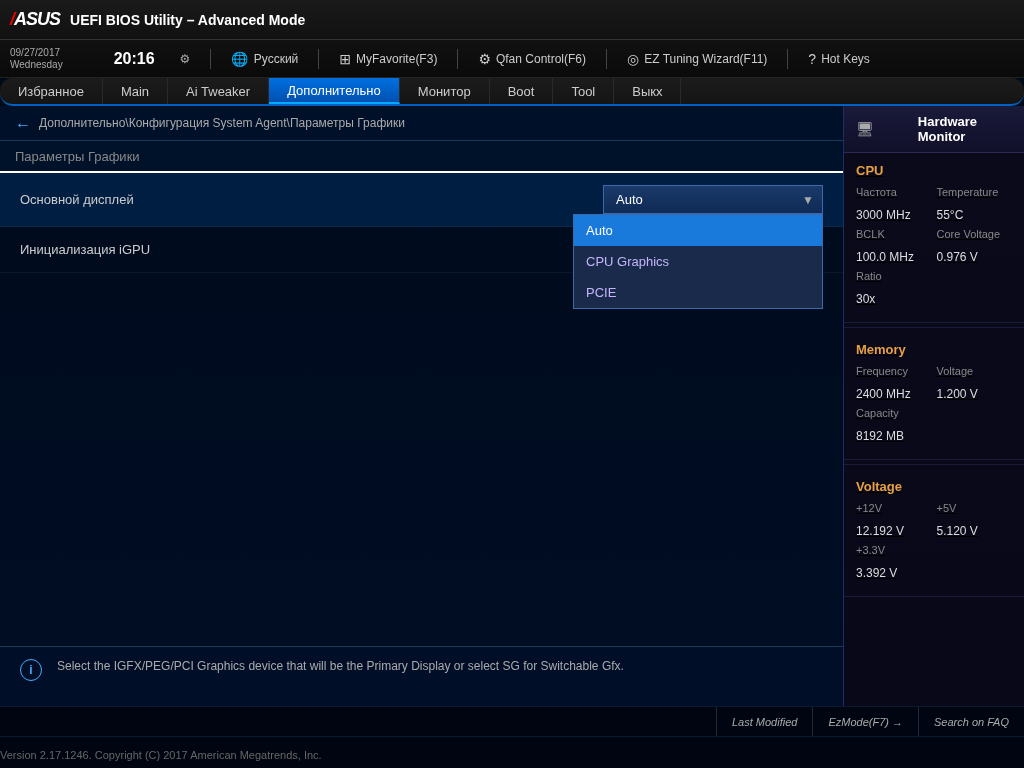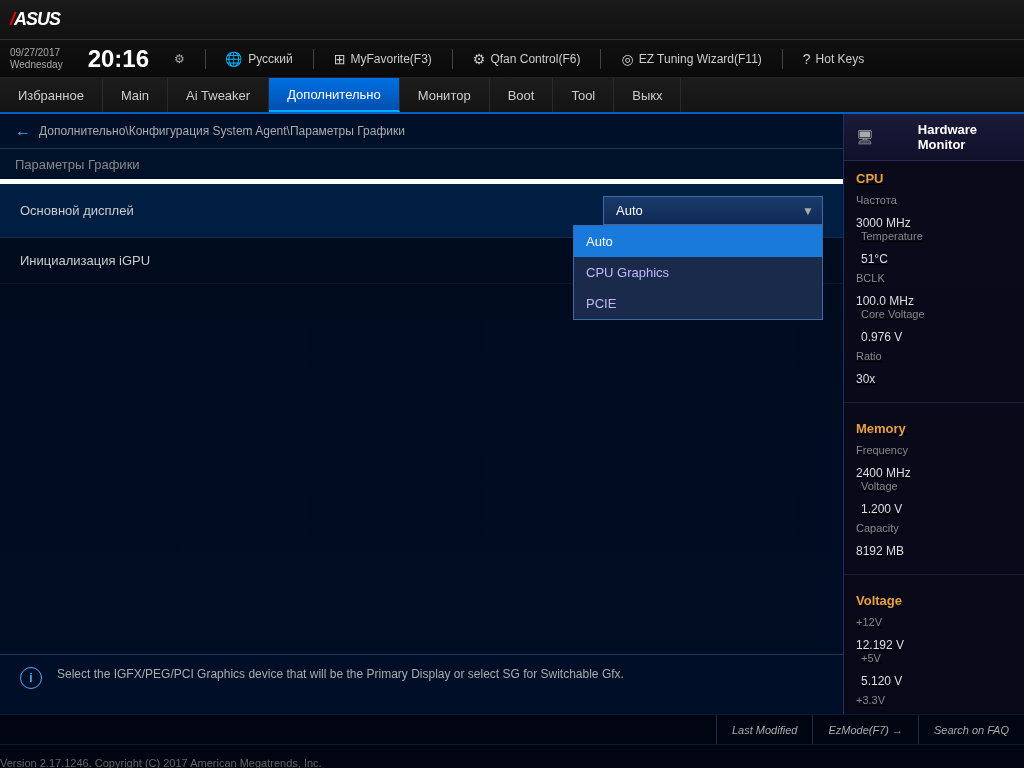--- a/index.html
+++ b/index.html
@@ -69,45 +69,47 @@
     .datetime {
       display: flex;
       flex-direction: column;
       color: #aaa;
       font-size: 10px;
       line-height: 1.2;
       margin-right: 5px;
     }
     .clock {
       color: #fff;
-      font-size: 24px;
+      font-size: 16px;
       font-weight: bold;
       margin-right: 5px;
+      margin-left: 26px;
     }
     .gear-icon { color: #aaa; font-size: 12px; }
     .divider-v { width: 1px; height: 20px; background: #444; }
     .toolbar-item {
       display: flex;
       align-items: center;
       gap: 5px;
       color: #ccc;
       font-size: 12px;
       cursor: pointer;
     }
     .toolbar-icon { font-size: 14px; }
 
     
     .main-nav {
       position: relative;
       z-index: 10;
       background: linear-gradient(180deg, #1c1c1c 0%, #141414 100%);
-      height: 36px;
+      height: 28px;
       display: flex;
       align-items: stretch;
       border-bottom: 2px solid #0060c0;
+      border-radius: 13px;
     }
     .nav-item {
       display: flex;
       align-items: center;
       padding: 0 18px;
       color: #ccc;
       font-size: 13px;
       cursor: pointer;
       transition: background 0.2s;
       border-right: 1px solid #2a2a2a;
@@ -148,21 +150,21 @@
       cursor: pointer;
     }
     .breadcrumb-text {
       color: #aaa;
       font-size: 12px;
     }
 
     .section-title-bar {
       padding: 6px 15px;
       background: rgba(0,30,60,0.4);
-      border-bottom: 5px solid #ffffff;
+      border-bottom: 2px solid #ffffff;
     }
     .section-title {
       color: #888;
       font-size: 13px;
     }
 
     .settings-area {
       flex: 1;
       padding: 0;
     }
@@ -299,21 +301,20 @@
       margin-bottom: 8px;
     }
     .hw-section-title.cpu { color: #e8a040; }
     .hw-section-title.memory { color: #e8a040; }
     .hw-section-title.voltage { color: #e8a040; }
 
     .hw-row {
       display: flex;
       justify-content: center;
       margin-bottom: 6px;
-      flex-direction: column;
     }
     .hw-label {
       color: #888;
       font-size: 11px;
     }
     .hw-big-value {
       color: #ddd;
       font-size: 12px;
       margin-top: 10px;
     }
@@ -374,20 +375,21 @@
     ::-webkit-scrollbar-thumb { background: #2a2a5a; }
   </style>
 </head>
 <body>
 
 <div class="bg-overlay"></div>
 <div class="bg-circuit"></div>
 
 <div class="top-bar">
   <span class="asus-logo"><span>/</span>ASUS</span>
+  <span class="bios-title">UEFI BIOS Utility – Advanced Mode</span>
 </div>
 
 <div class="second-bar">
   <div class="datetime">
     <span>09/27/2017</span>
     <span>Wednesday</span>
   </div>
   <span class="clock">20:16</span>
   <span class="gear-icon">⚙</span>
   <div class="divider-v"></div>
@@ -508,21 +510,21 @@
     <div class="hw-section">
       <div class="hw-section-title cpu">CPU</div>
 
       <div class="hw-row">
         <div class="hw-col">
           <div class="hw-label">Частота</div>
           <div class="hw-big-value">3000 MHz</div>
         </div>
         <div class="hw-col">
           <div class="hw-label">Temperature</div>
-          <div class="hw-big-value">51°C</div>
+          <div class="hw-big-value">55°C</div>
         </div>
       </div>
 
       <div class="hw-row">
         <div class="hw-col">
           <div class="hw-label">BCLK</div>
           <div class="hw-big-value">100.0 MHz</div>
         </div>
         <div class="hw-col">
           <div class="hw-label">Core Voltage</div>

